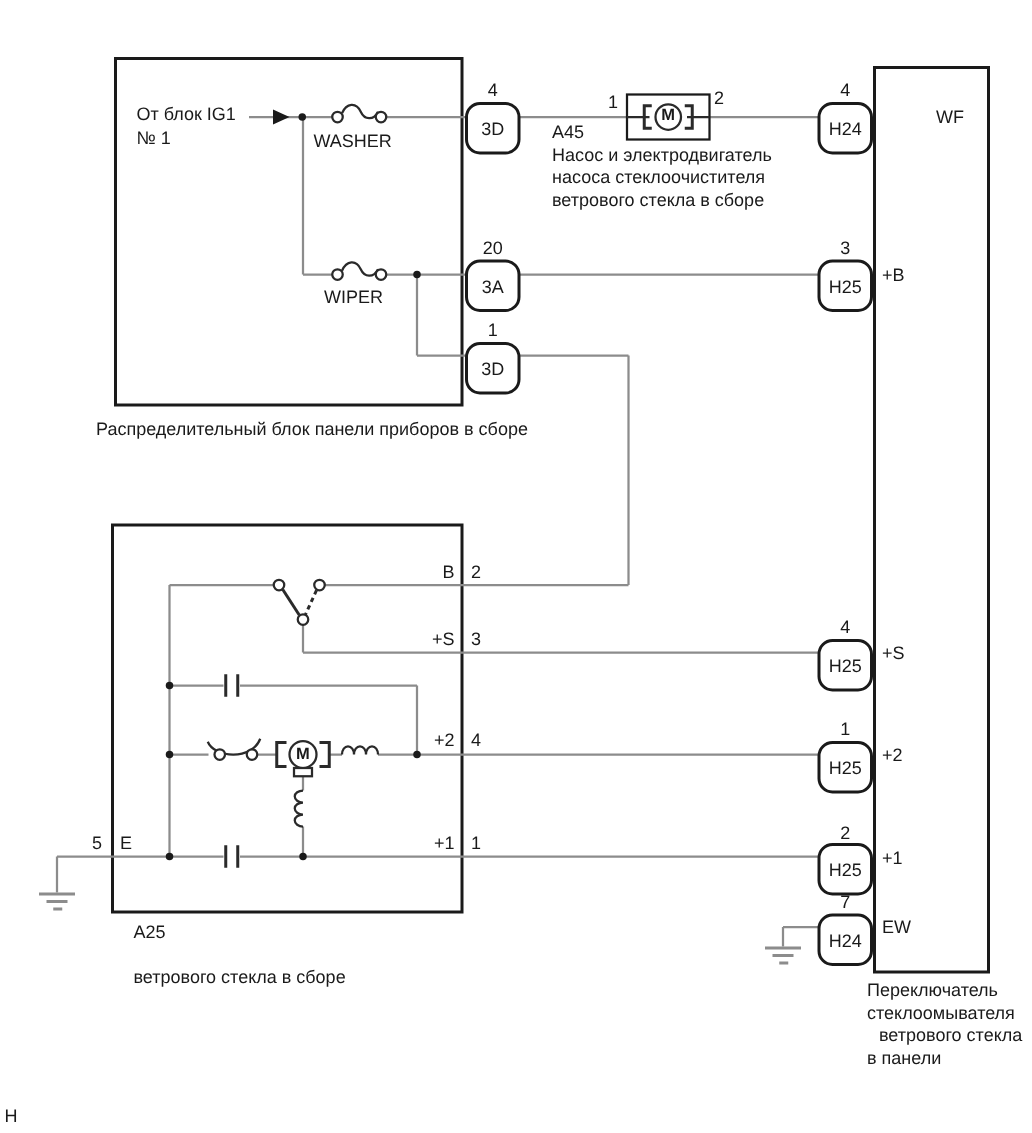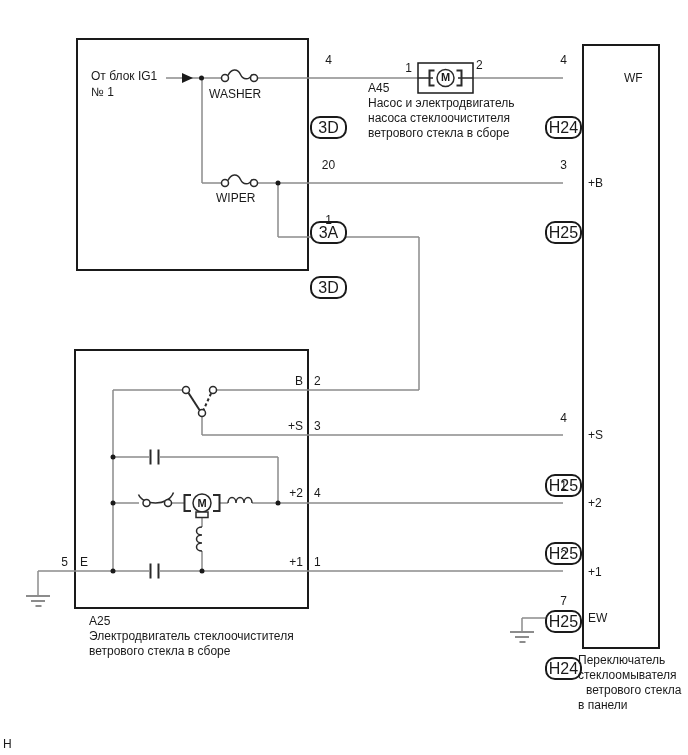--- a/index.html
+++ b/index.html
@@ -1,23 +1,23 @@
 <!DOCTYPE html>
 <html><head>
 <meta charset="utf-8">
 <style>
   html,body{margin:0;padding:0;background:#fff;}
   #stage{position:relative;width:688px;height:755px;background:#fff;overflow:hidden;
          font-family:"Liberation Sans",sans-serif;color:#1a1a1a;}
   #wires{position:absolute;left:0;top:0;}
   .lbl{position:absolute;font-size:12px;line-height:14px;white-space:nowrap;color:#1a1a1a;}
   .r{text-align:right;}
-  .oval{position:absolute;width:37px;height:23px;box-sizing:border-box;border:2px solid #1a1a1a;
+  .oval{position:absolute;width:37px;height:35px;box-sizing:border-box;border:2px solid #1a1a1a;
         border-radius:10px;background:#fff;display:flex;align-items:center;justify-content:center;
-        font-size:16px;margin-top:48px;}
+        font-size:12px;}
   .pin{position:absolute;width:37px;text-align:center;font-size:12px;}
   .mletter{position:absolute;width:18px;text-align:center;font-size:11px;font-weight:bold;}
 </style>
 </head>
 <body>
 
 <div id="stage">
 
   <svg id="wires" width="688" height="755" viewBox="0 0 688 755">
 
@@ -131,20 +131,21 @@
       <circle cx="113" cy="571" r="2.5"></circle>
       <circle cx="202" cy="571" r="2.5"></circle>
     </g>
   </svg>
 
   <div class="lbl" style="left:91px;top:69px">От блок IG1</div>
   <div class="lbl" style="left:91px;top:85px">№ 1</div>
 
   <div class="lbl" style="left:209px;top:87px">WASHER</div>
   <div class="lbl" style="left:216px;top:191px">WIPER</div>
+  <div class="lbl" style="left:64px;top:279px">Распределительный блок панели приборов в сборе</div>
 
   <div class="pin" style="left:310px;top:53px">4</div>
   <div class="oval" style="left:310px;top:68px">3D</div>
   <div class="pin" style="left:310px;top:158px">20</div>
   <div class="oval" style="left:310px;top:173px">3A</div>
   <div class="pin" style="left:310px;top:213px">1</div>
   <div class="oval" style="left:310px;top:228px">3D</div>
 
   <div class="lbl r" style="left:398px;top:61px;width:14px">1</div>
   <div class="lbl" style="left:476px;top:58px">2</div>
@@ -159,21 +160,20 @@
   <div class="lbl r" style="left:273px;top:419px;width:30px">+S</div>
   <div class="lbl" style="left:314px;top:419px">3</div>
   <div class="lbl r" style="left:273px;top:486px;width:30px">+2</div>
   <div class="lbl" style="left:314px;top:486px">4</div>
   <div class="lbl r" style="left:273px;top:555px;width:30px">+1</div>
   <div class="lbl" style="left:314px;top:555px">1</div>
   <div class="lbl" style="left:80px;top:555px">E</div>
   <div class="lbl r" style="left:52px;top:555px;width:16px">5</div>
   <div class="mletter" style="left:193px;top:497px">M</div>
   <div class="lbl" style="left:89px;top:614px">A25</div>
-  <div class="lbl" style="left:89px;top:629px">Электродвигатель стеклоочистителя</div>
   <div class="lbl" style="left:89px;top:644px">ветрового стекла в сборе</div>
 
   <div class="pin" style="left:545px;top:53px">4</div>
   <div class="oval" style="left:545px;top:68px">H24</div>
   <div class="lbl" style="left:624px;top:71px">WF</div>
 
   <div class="pin" style="left:545px;top:158px">3</div>
   <div class="oval" style="left:545px;top:173px">H25</div>
   <div class="lbl" style="left:588px;top:176px">+B</div>
 

